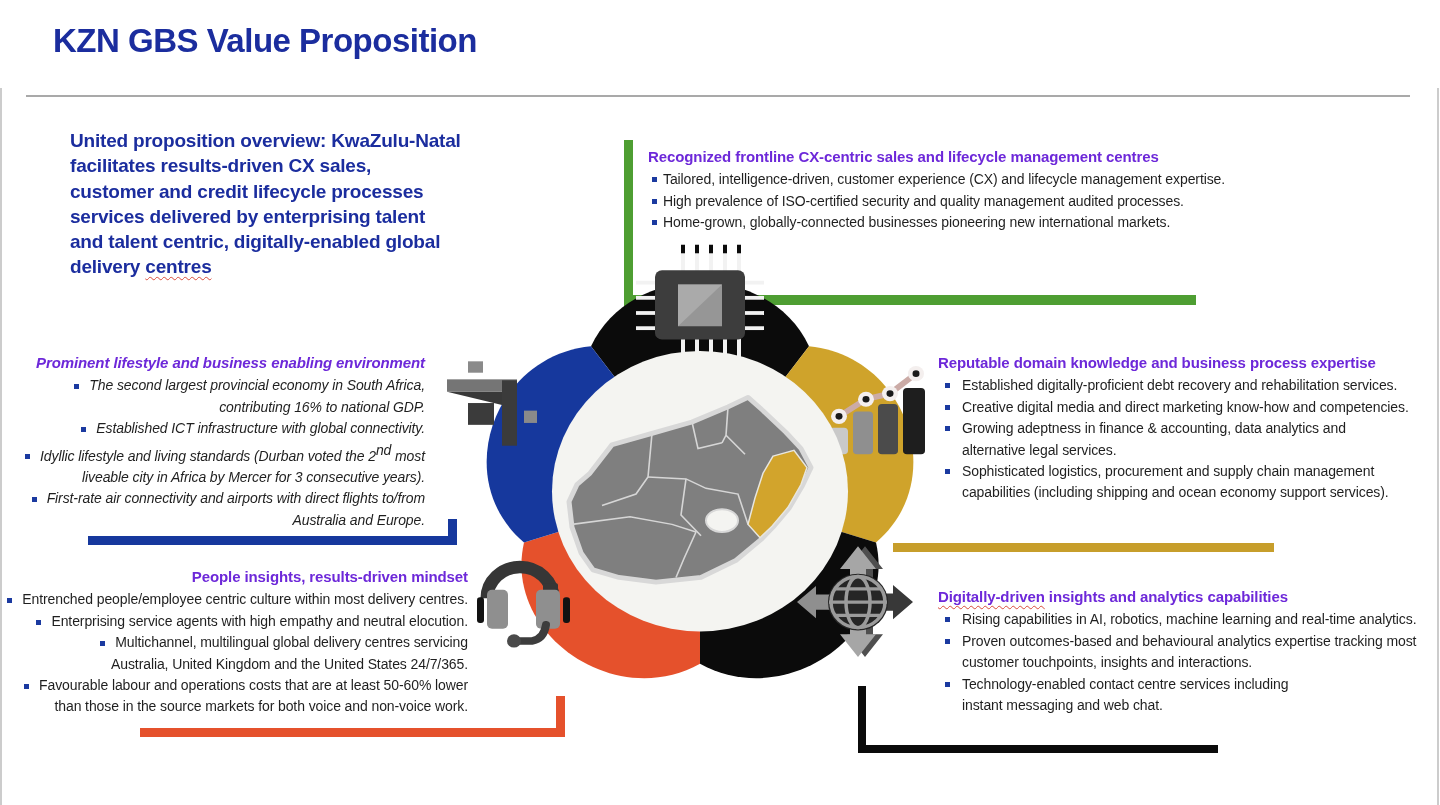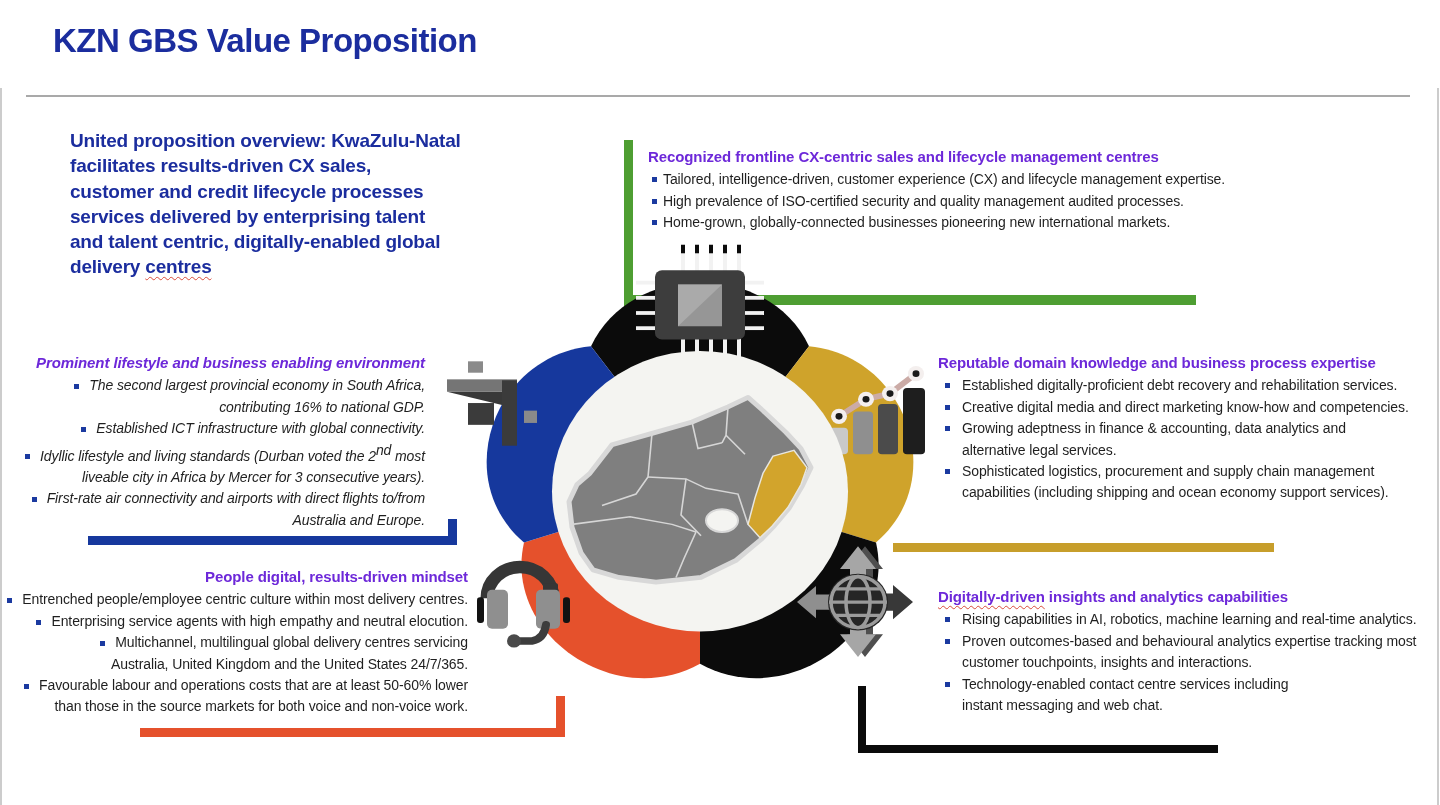--- a/index.html
+++ b/index.html
@@ -192,21 +192,21 @@
     <div class="hd">Reputable domain knowledge and business process expertise</div>
     <div class="ln"><span class="mk"></span><span>Established digitally-proficient debt recovery and rehabilitation services.</span></div>
     <div class="ln"><span class="mk"></span><span>Creative digital media and direct marketing know-how and competencies.</span></div>
     <div class="ln"><span class="mk"></span><span>Growing adeptness in finance &amp; accounting, data analytics and</span></div>
     <div class="ln">alternative legal services.</div>
     <div class="ln"><span class="mk"></span><span>Sophisticated logistics, procurement and supply chain management</span></div>
     <div class="ln">capabilities (including shipping and ocean economy support services).</div>
   </div>
 
   <div class="tb ra" style="left:5px;top:566px;width:463px;">
-    <div class="hd">People digital, results-driven mindset</div>
+    <div class="hd">People insights, results-driven mindset</div>
     <div class="ln"><span class="mk"></span><span>Entrenched people/employee centric culture within most delivery centres.</span></div>
     <div class="ln"><span class="mk"></span><span>Enterprising service agents with high empathy and neutral elocution.</span></div>
     <div class="ln"><span class="mk"></span><span>Multichannel, multilingual global delivery centres servicing</span></div>
     <div class="ln">Australia, United Kingdom and the United States 24/7/365.</div>
     <div class="ln"><span class="mk"></span><span>Favourable labour and operations costs that are at least 50-60% lower</span></div>
     <div class="ln">than those in the source markets for both voice and non-voice work.</div>
   </div>
 
   <div class="tb la" style="left:938px;top:586px;width:485px;">
     <div class="hd"><span class="sq">Digitally-driven</span><span> insights and analytics capabilities</span></div>

